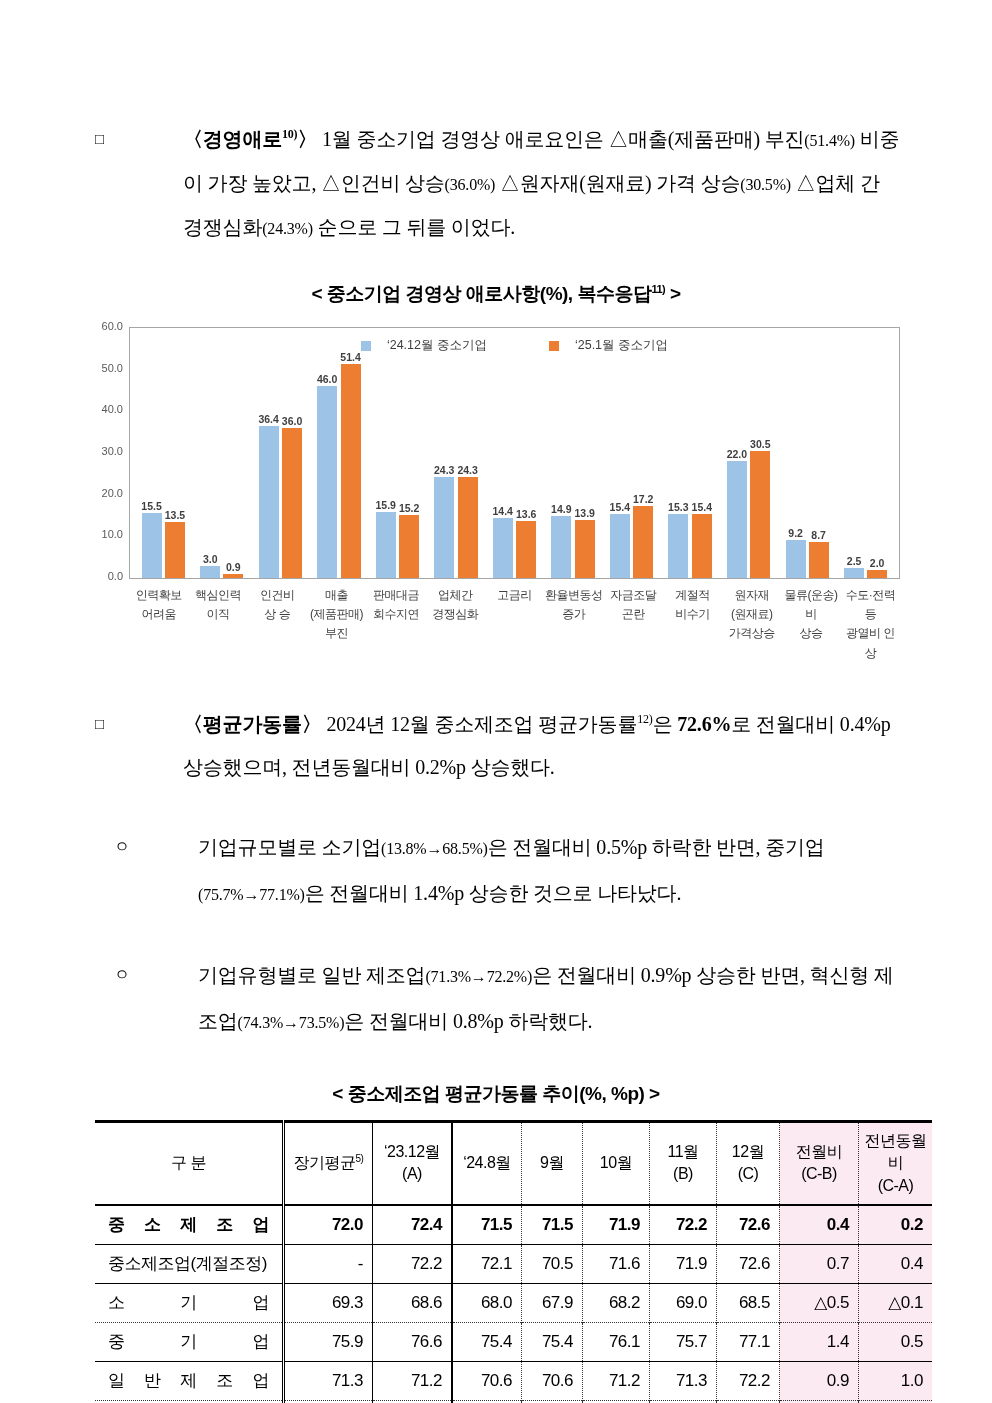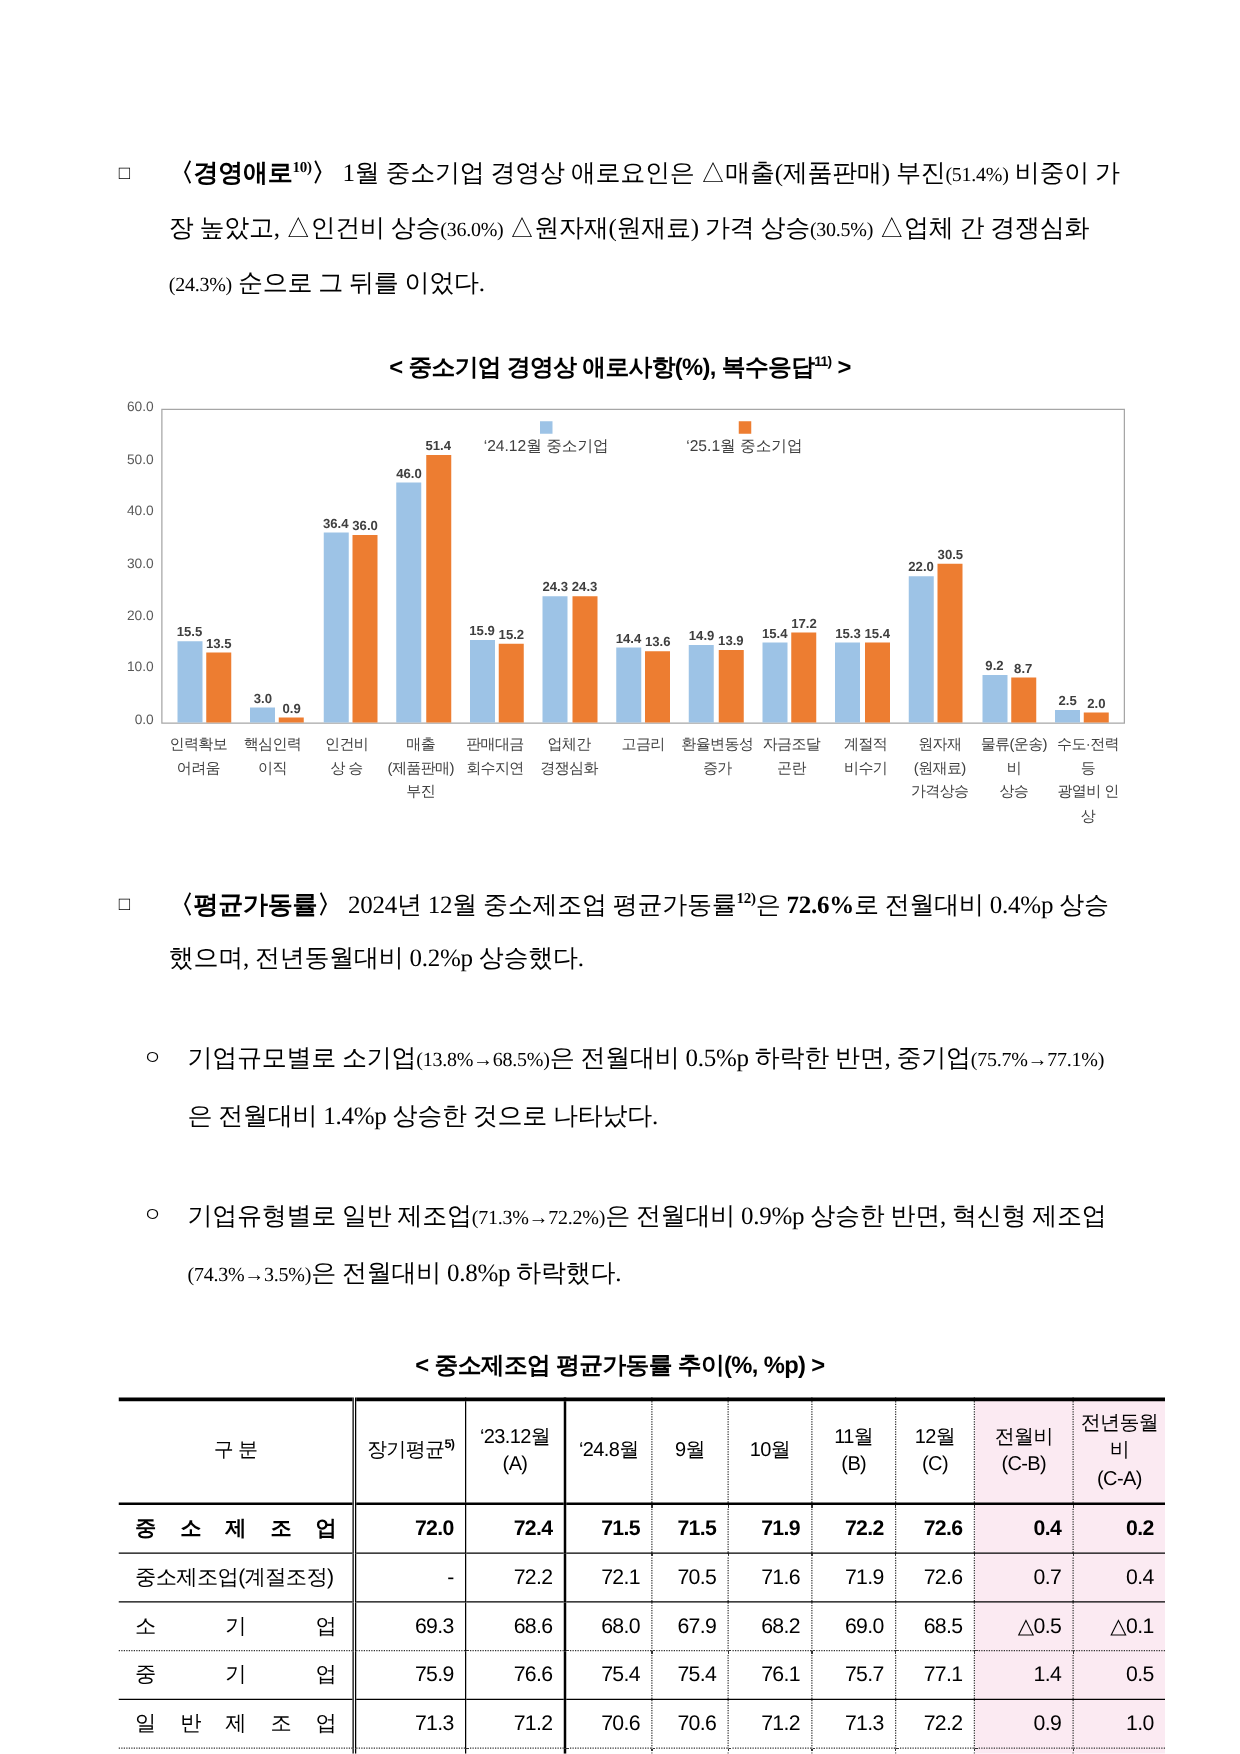--- a/index.html
+++ b/index.html
@@ -2,45 +2,45 @@
 <html style="--pink: #FBEAF2;"><head>
 <meta charset="utf-8">
 <style>
   html,body{margin:0;padding:0;background:#fff;}
   .page{position:relative;width:992px;height:1403px;background:#fff;overflow:hidden;
         font-family:"Liberation Serif",serif;color:#000;}
 
   
   .para{display:flex;margin:0 90px 0 95px;font-size:20px;line-height:43px;letter-spacing:-0.2px;}
   .para .bullet{width:40px;flex:none;font-size:15px;}
-  .para .ptext{flex:1;}
+  .para .ptext{flex:1;margin-left:48px;}
   .para.sub{line-height:44px;margin-top:36px;}
   .para.sub .bullet{width:55px;padding-left:19px;box-sizing:border-box;font-size:16px;}
   .p1{margin-top:118px;}
   .p2{margin-top:40px;}
   .b{font-weight:bold;}
   .sm{font-size:16px;}
-  sup{font-size:12px;line-height:0;font-weight:bold;}
+  sup{font-size:12px;line-height:0;}
 
   
   .sec-title{text-align:center;font-family:"Liberation Sans",sans-serif;font-weight:bold;
              font-size:19px;letter-spacing:-0.5px;}
   .chart-title{margin-top:31px;}
   .table-title{margin-top:36px;}
   .sec-title sup{font-size:11px;font-weight:bold;}
 
   
   .chart{display:flex;margin:20px 92px 0 95px;}
   .yaxis{position:relative;width:34px;height:250px;flex:none;}
   .ytick{position:absolute;right:6px;font-family:"Liberation Sans",sans-serif;
          font-size:11px;color:#595959;white-space:nowrap;}
   .plot{position:relative;flex:1;height:250px;border:1px solid #A6A6A6;background:#fff;box-sizing:content-box;}
   .legend{position:absolute;top:9px;left:0;right:0;display:flex;justify-content:center;gap:62px;
           font-family:"Liberation Sans",sans-serif;font-size:12.5px;color:#404040;z-index:2;}
-  .leg-item{display:flex;align-items:center;gap:2px;flex-direction:column;}
+  .leg-item{display:flex;align-items:center;gap:16px;}
   .leg-swatch{width:10px;height:10px;display:inline-block;flex:none;}
   .groups{position:absolute;left:0;right:0;top:0;bottom:0;display:flex;align-items:flex-end;padding:0 4px;}
   .group{flex:1;display:flex;justify-content:center;align-items:flex-end;gap:3px;min-width:0;}
   .barcol{display:flex;flex-direction:column;align-items:center;}
   .blabel{font-family:"Liberation Sans",sans-serif;font-size:10.5px;font-weight:bold;color:#3f3f3f;
           margin-bottom:1px;white-space:nowrap;}
   .bar{width:20px;}
   .xlabels{display:flex;margin:7px 92px 0 129px;}
   .xlabel{flex:1;text-align:center;font-family:"Liberation Sans",sans-serif;font-size:12px;
           color:#404040;line-height:1.6;letter-spacing:-0.5px;}
@@ -300,21 +300,21 @@
     <div class="ptext"><span class="b">〈평균가동률〉</span><span> 2024년 12월 중소제조업 평균가동률</span><sup>12)</sup><span>은 </span><span class="b">72.6%</span><span>로 전월대비 0.4%p 상승했으며, 전년동월대비 0.2%p 상승했다.</span></div>
   </div>
 
   <div class="para sub">
     <span class="bullet">ㅇ</span>
     <div class="ptext"><span>기업규모별로 소기업</span><span class="sm">(13.8%→68.5%)</span><span>은 전월대비 0.5%p 하락한 반면, 중기업</span><span class="sm">(75.7%→77.1%)</span><span>은 전월대비 1.4%p 상승한 것으로 나타났다.</span></div>
   </div>
 
   <div class="para sub">
     <span class="bullet">ㅇ</span>
-    <div class="ptext"><span>기업유형별로 일반 제조업</span><span class="sm">(71.3%→72.2%)</span><span>은 전월대비 0.9%p 상승한 반면, 혁신형 제조업</span><span class="sm">(74.3%→3.5%)</span><span>은 전월대비 0.8%p 하락했다.</span></div>
+    <div class="ptext"><span>기업유형별로 일반 제조업</span><span class="sm">(71.3%→72.2%)</span><span>은 전월대비 0.9%p 상승한 반면, 혁신형 제조업</span><span class="sm">(74.3%→73.5%)</span><span>은 전월대비 0.8%p 하락했다.</span></div>
   </div>
 
   <div class="sec-title table-title">&lt; 중소제조업 평균가동률 추이(%, %p) &gt;</div>
 
   <table class="kpi">
     <thead>
       <tr id="thead-row">
           <th class="c0">
             <div>구 분</div>
           </th>

